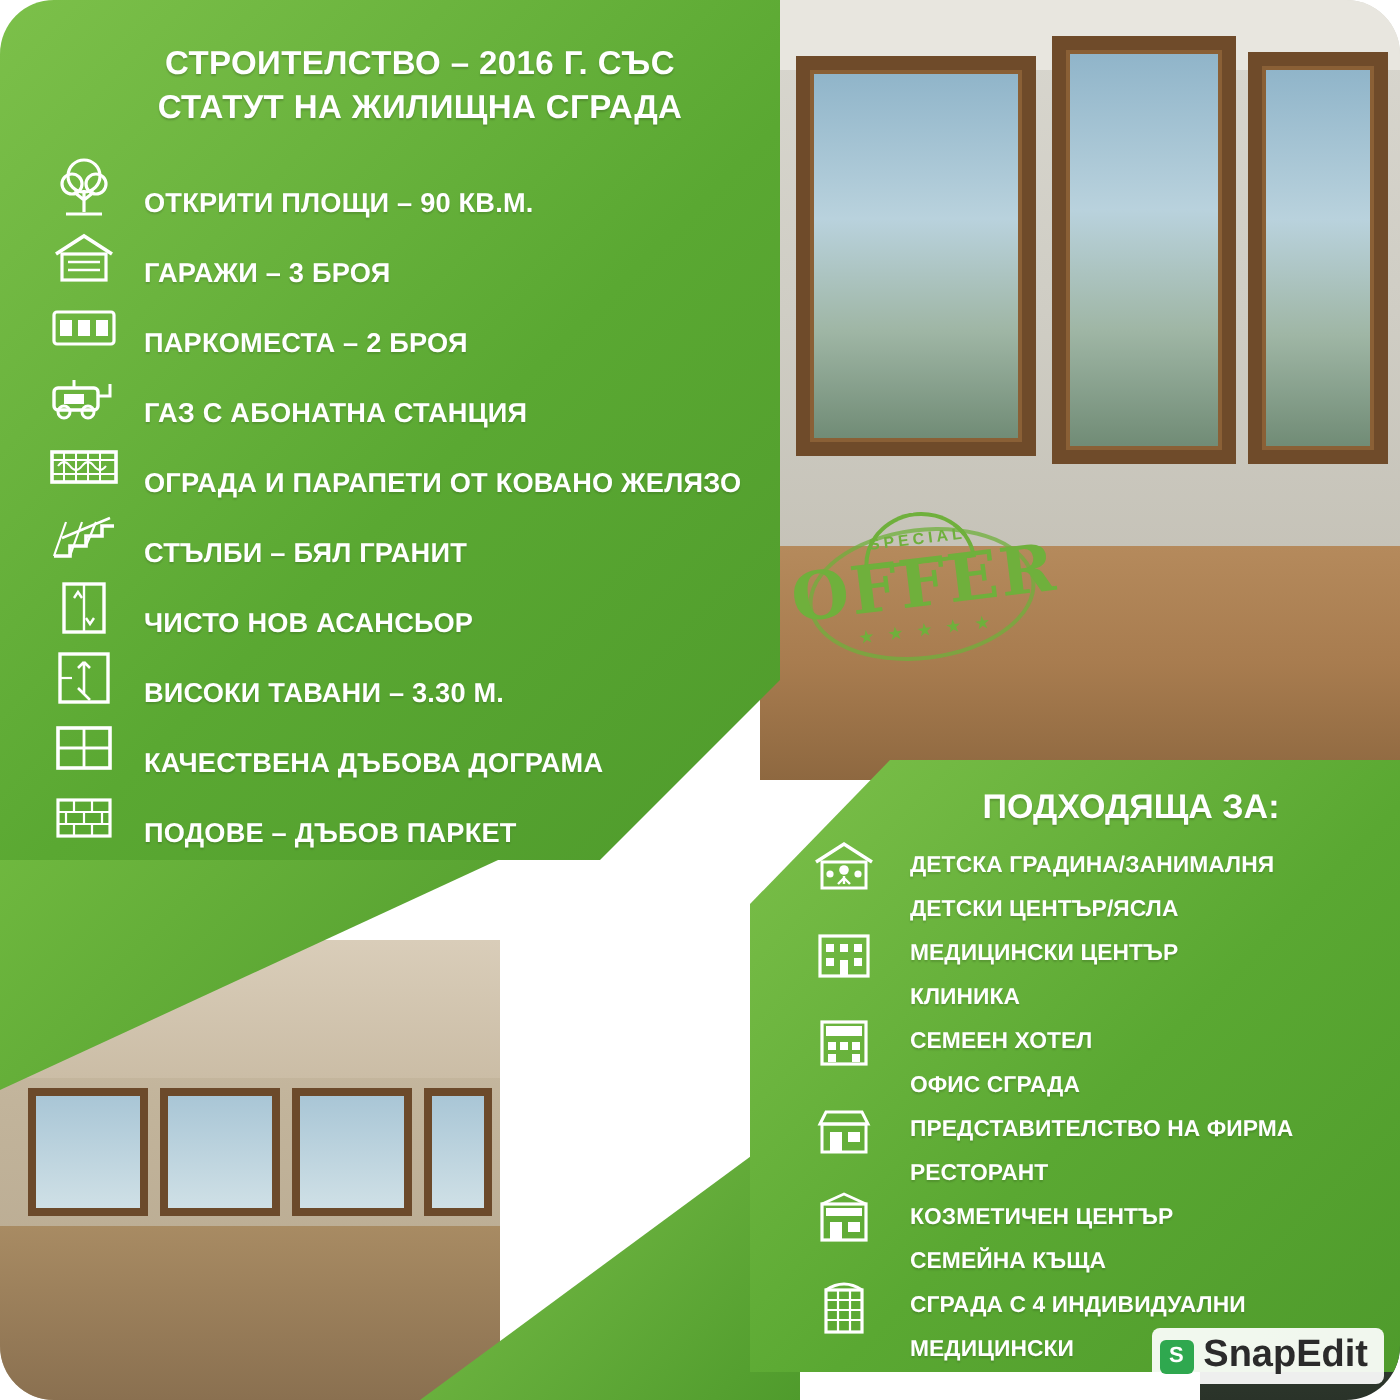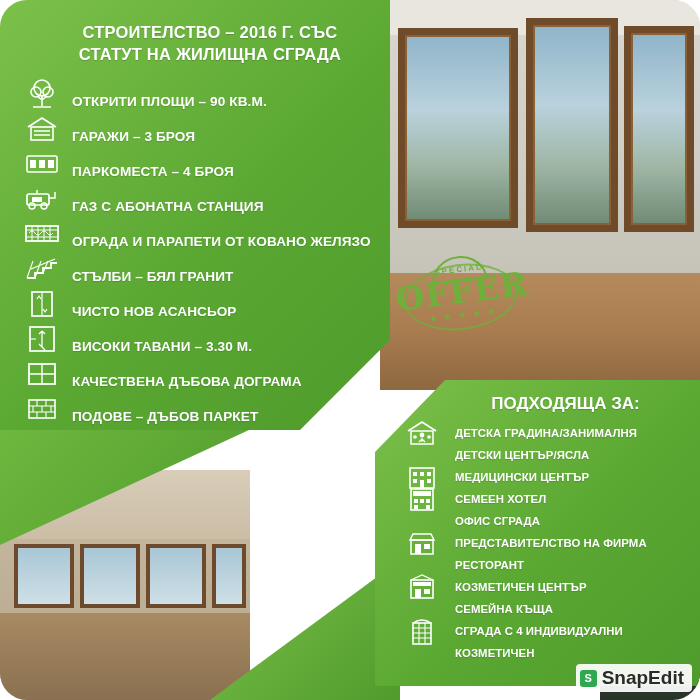--- a/index.html
+++ b/index.html
@@ -288,21 +288,21 @@
 
       <li class="feat-row">
         <span class="ic">
           <svg width="36" height="26" viewBox="0 0 36 26">
             <rect x="3" y="5" width="30" height="16" rx="1.5" fill="none" stroke="#fff" stroke-width="1.6"></rect>
             <rect x="6" y="9" width="6" height="8" fill="#fff"></rect>
             <rect x="15" y="9" width="6" height="8" fill="#fff"></rect>
             <rect x="24" y="9" width="6" height="8" fill="#fff"></rect>
           </svg>
         </span>
-        <span class="tx">ПАРКОМЕСТА – 4 БРОЯ</span>
+        <span class="tx">ПАРКОМЕСТА – 2 БРОЯ</span>
       </li>
 
       <li class="feat-row">
         <span class="ic">
           <svg width="38" height="26" viewBox="0 0 38 26">
             <rect x="4" y="8" width="22" height="11" rx="2" fill="none" stroke="#fff" stroke-width="1.7"></rect>
             <circle cx="9" cy="20" r="3" fill="none" stroke="#fff" stroke-width="1.5"></circle>
             <circle cx="21" cy="20" r="3" fill="none" stroke="#fff" stroke-width="1.5"></circle>
             <path d="M26 12 H32 V6 M14 4 V8" stroke="#fff" stroke-width="1.5" fill="none"></path>
             <rect x="9" y="11" width="10" height="5" fill="#fff"></rect>
@@ -410,20 +410,24 @@
             <rect x="18" y="10" width="4" height="4" fill="#fff"></rect>
             <rect x="25" y="10" width="4" height="4" fill="#fff"></rect>
             <rect x="11" y="17" width="4" height="4" fill="#fff"></rect>
             <rect x="25" y="17" width="4" height="4" fill="#fff"></rect>
             <rect x="18" y="18" width="4" height="8" fill="#fff"></rect>
           </svg>
         </span>
         <span class="tx2">МЕДИЦИНСКИ ЦЕНТЪР</span>
       </li>
 
+      <li class="suit-row no-icon">
+        <span class="ic2"></span>
+        <span class="tx2">КЛИНИКА</span>
+      </li>
 
       <li class="suit-row">
         <span class="ic2">
           <svg width="40" height="30" viewBox="0 0 40 30">
             <rect x="9" y="5" width="22" height="21" fill="none" stroke="#fff" stroke-width="1.6"></rect>
             <rect x="11" y="7" width="18" height="5" fill="#fff"></rect>
             <rect x="12" y="15" width="4" height="4" fill="#fff"></rect>
             <rect x="18" y="15" width="4" height="4" fill="#fff"></rect>
             <rect x="24" y="15" width="4" height="4" fill="#fff"></rect>
             <rect x="12" y="21" width="4" height="4" fill="#fff"></rect>
@@ -479,21 +483,21 @@
             <path d="M11 8 q9 -6 18 0" fill="none" stroke="#fff" stroke-width="1.5"></path>
             <rect x="11" y="8" width="18" height="21" fill="none" stroke="#fff" stroke-width="1.6"></rect>
             <path d="M11 13 H29 M11 18 H29 M11 23 H29 M17 8 V29 M23 8 V29" stroke="#fff" stroke-width="1.1"></path>
           </svg>
         </span>
         <span class="tx2">СГРАДА С 4 ИНДИВИДУАЛНИ</span>
       </li>
 
       <li class="suit-row no-icon">
         <span class="ic2"></span>
-        <span class="tx2">КОЗМЕТИЧЕН</span>
+        <span class="tx2">МЕДИЦИНСКИ</span>
       </li>
 
     </ul>
   </div>
 
   <div id="offer-stamp">
     <div class="arc-line"></div>
     <div class="special">SPECIAL</div>
     <div class="offer-word">OFFER</div>
     <div class="stars">★ ★ ★ ★ ★</div>

